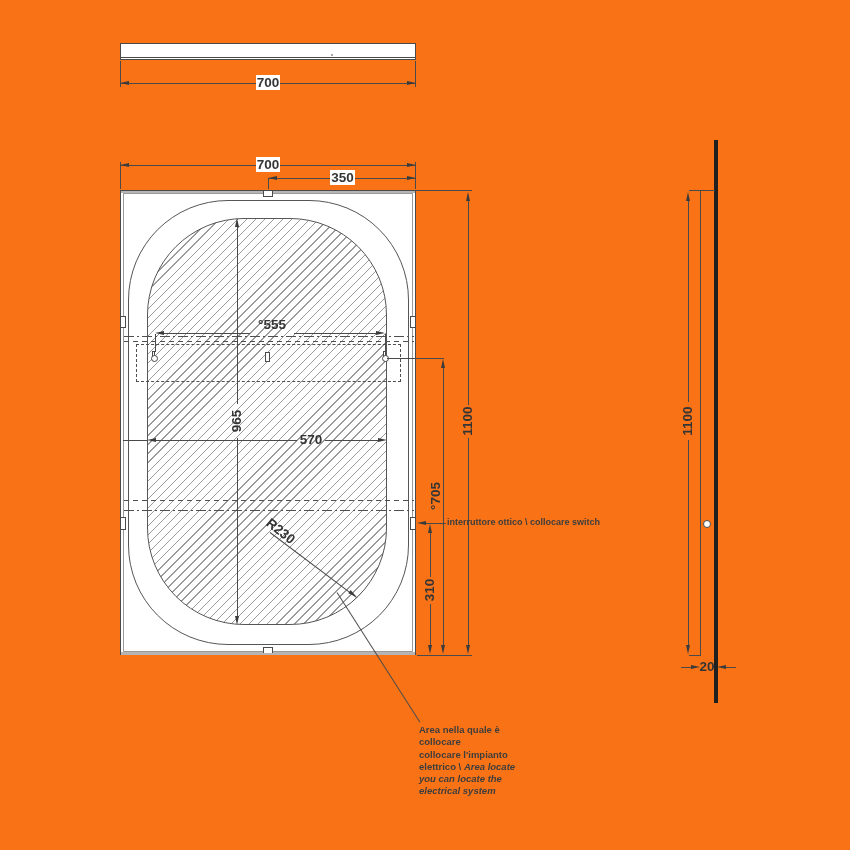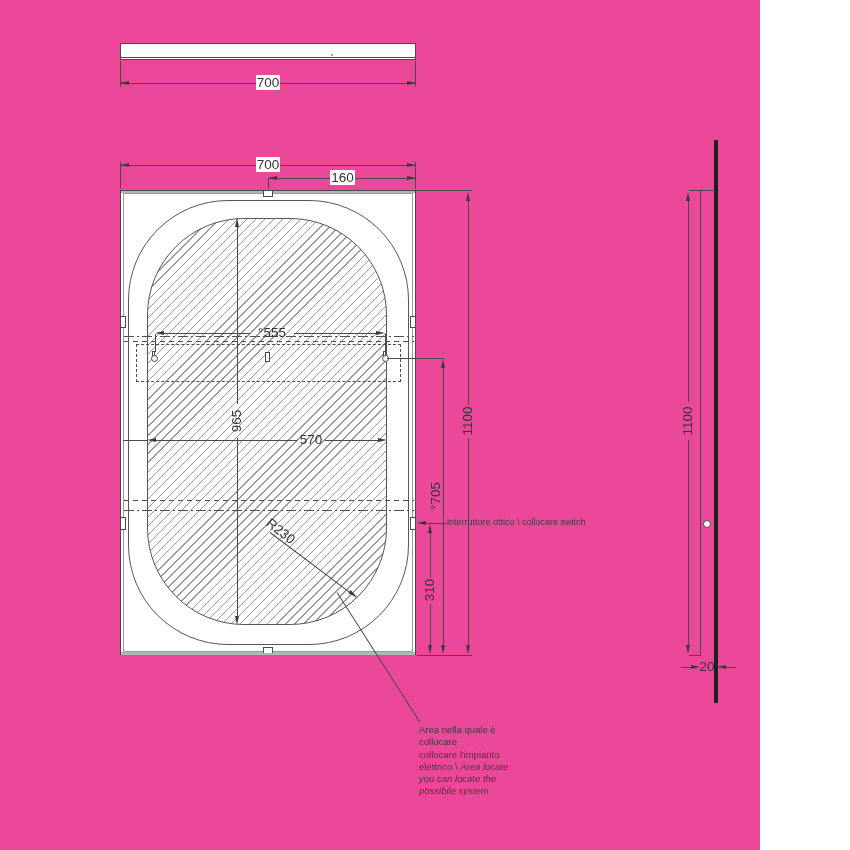--- a/index.html
+++ b/index.html
@@ -1,17 +1,17 @@
 <!DOCTYPE html>
 <html><head>
 <meta charset="utf-8">
 <style>
   html,body{margin:0;padding:0;background:#fff}
-  .stage{position:relative;width:760px;height:850px;background:#ec4899;overflow:hidden;
-         font-family:"Liberation Sans",sans-serif;}
+  .stage{position:relative;width:850px;height:850px;background:#f97316;overflow:hidden;
+         font-family:"Liberation Sans",sans-serif;font-weight:bold;}
   .ln{position:absolute;background:#4a4a4a}
   .lng{position:absolute;background:#9a9a9a}
   .dash{position:absolute;height:1px;background-image:repeating-linear-gradient(90deg,#4f4f4f 0 5px,transparent 5px 9px)}
   .dashdot{position:absolute;height:1px;background-image:repeating-linear-gradient(90deg,#4f4f4f 0 10px,transparent 10px 13px,#4f4f4f 13px 15px,transparent 15px 18px)}
   .dashrect{position:absolute;border:1px dashed #4f4f4f}
   .arr{position:absolute;width:0;height:0;border-style:solid;border-color:transparent}
   .arr.l{border-width:2.5px 9px 2.5px 0;border-right-color:#3b3b3b}
   .arr.r{border-width:2.5px 0 2.5px 9px;border-left-color:#3b3b3b}
   .arr.u{border-width:0 2.5px 9px 2.5px;border-bottom-color:#3b3b3b}
   .arr.d{border-width:9px 2.5px 0 2.5px;border-top-color:#3b3b3b}
@@ -80,29 +80,29 @@
     <div class="ln" style="left:415px;top:162px;width:1px;height:27px"></div>
     <div class="ln" style="left:120px;top:165px;width:296px;height:1px"></div>
     <div class="arr l" style="left:120px;top:162.5px"></div>
     <div class="arr r" style="left:407px;top:162.5px"></div>
     <div class="dtxt" style="left:238px;top:158px;width:60px"><span class="wbg">700</span></div>
 
     <div class="ln" style="left:268px;top:178px;width:148px;height:1px"></div>
     <div class="ln" style="left:268px;top:179px;width:1px;height:10px"></div>
     <div class="arr l" style="left:268px;top:175.5px"></div>
     <div class="arr r" style="left:407px;top:175.5px"></div>
-    <div class="dtxt" style="left:315px;top:171px;width:55px"><span class="wbg">160</span></div>
+    <div class="dtxt" style="left:315px;top:171px;width:55px"><span class="wbg">350</span></div>
 
     <div class="ln" style="left:164px;top:333px;width:86px;height:1px"></div>
     <div class="ln" style="left:294px;top:333px;width:83px;height:1px"></div>
     <div class="arr l" style="left:155px;top:330.5px"></div>
     <div class="arr r" style="left:376px;top:330.5px"></div>
     <div class="ln" style="left:155px;top:334px;width:1px;height:18px"></div>
     <div class="ln" style="left:385px;top:334px;width:1px;height:18px"></div>
-    <div class="dtxt" style="left:248px;top:326px;width:48px">°555</div>
+    <div class="dtxt" style="left:248px;top:318px;width:48px">°555</div>
 
     <div class="ln" style="left:123px;top:440px;width:25px;height:1px"></div>
     <div class="ln" style="left:156px;top:440px;width:141px;height:1px"></div>
     <div class="ln" style="left:325px;top:440px;width:53px;height:1px"></div>
     <div class="arr l" style="left:147px;top:437.5px"></div>
     <div class="arr r" style="left:378px;top:437.5px"></div>
     <div class="dtxt" style="left:293px;top:433px;width:36px">570</div>
 
     <div class="arr u" style="left:234.5px;top:218px"></div>
     <div class="ln" style="left:237px;top:227px;width:1px;height:177px"></div>
@@ -138,21 +138,21 @@
     </div>
     <div class="dtxt" style="left:272px;top:516px;transform:rotate(38deg);transform-origin:0 0">R230</div>
 
     <div class="leader" style="left:337px;top:592px;width:154px;transform:rotate(57.4deg)"></div>
     <div class="note" style="left:419px;top:724px;width:120px">
       <div>Area nella quale è</div>
       <div>collocare</div>
       <div>collocare l'impianto</div>
       <div><span>elettrico \ </span><i>Area locate</i></div>
       <div><i>you can locate the</i></div>
-      <div><i>possibile system</i></div>
+      <div><i>electrical system</i></div>
     </div>
   </div>
 
   <div>
     <div style="position:absolute;left:714px;top:140px;width:4px;height:563px;background:#202020"></div>
     <div class="ln" style="left:700px;top:190px;width:1px;height:465px"></div>
     <div class="ln" style="left:689px;top:190px;width:26px;height:1px"></div>
     <div class="ln" style="left:689px;top:655px;width:12px;height:1px"></div>
     <div class="arr u" style="left:685.5px;top:192px"></div>
     <div class="ln" style="left:688px;top:201px;width:1px;height:201px"></div>

